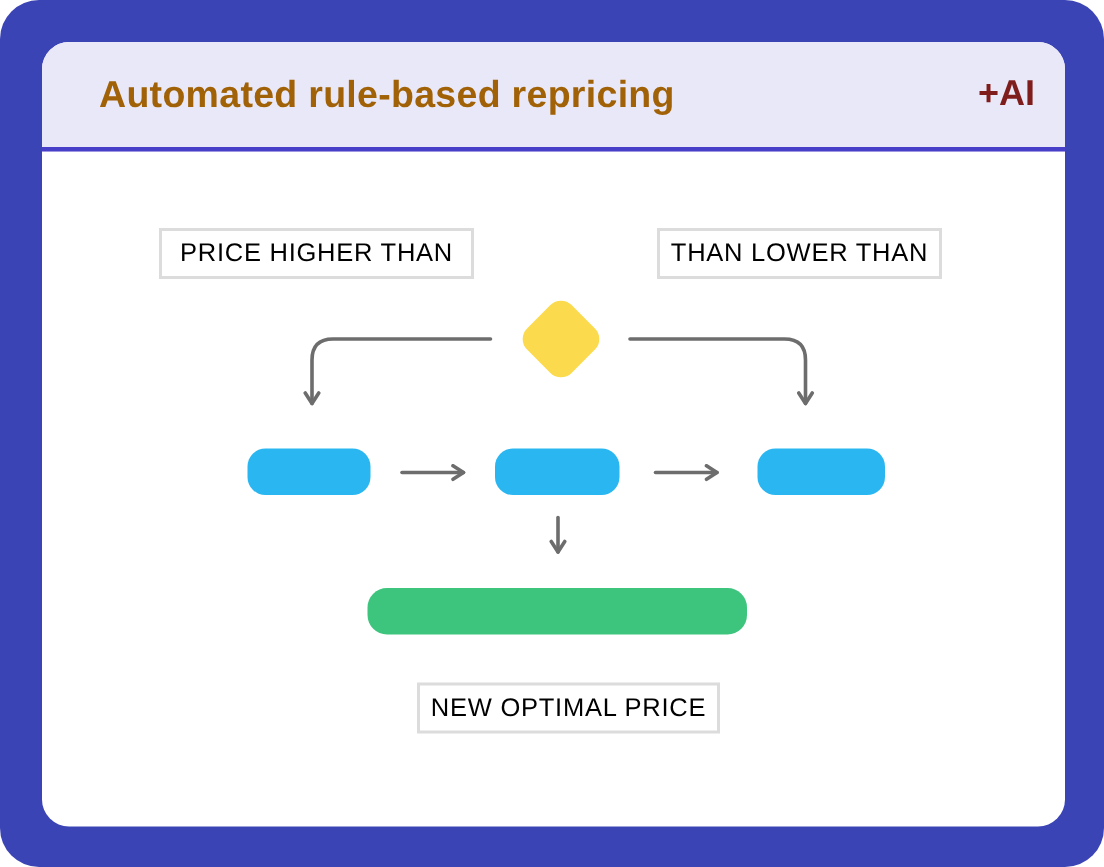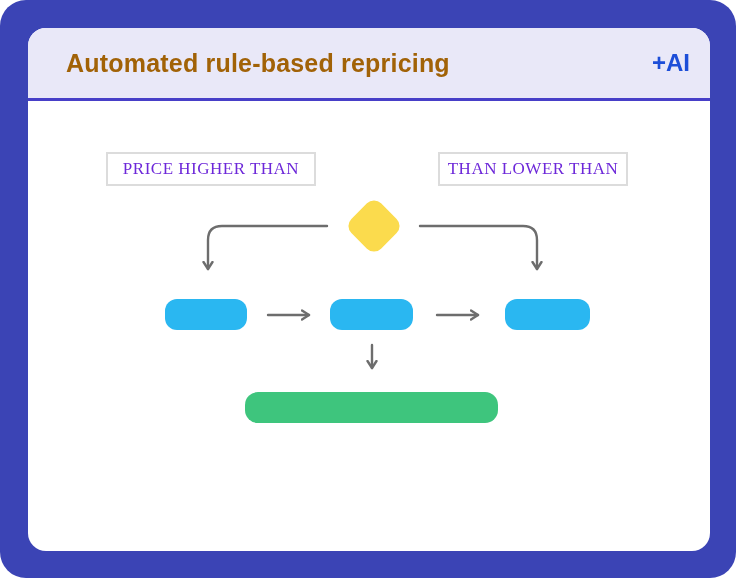--- a/index.html
+++ b/index.html
@@ -33,34 +33,34 @@
   }
   .card-title{
     font-size:25px;
     font-weight:bold;
     color:#a16207;
     letter-spacing:0.2px;
   }
   .ai-badge{
     font-size:24px;
     font-weight:600;
-    color:#1d4ed8;
+    color:#7f1d1d;
   }
 
   .diagram{
     position:absolute;
     inset:0;
   }
   .tag{
     position:absolute;
     height:34px;
     background:#ffffff;
     border:2px solid #DCDCDC;
-    color:#6d28d9;
-    font-family:Liberation Serif, serif;
+    color:#000000;
+    font-family:Liberation Sans, sans-serif;
     font-size:17px;
     letter-spacing:0.5px;
     display:flex;
     align-items:center;
     justify-content:center;
     white-space:nowrap;
   }
   .tag-price  { left:78px;  top:124px; width:210px; }
   .tag-stock  { left:410px; top:124px; width:190px; }
   .tag-result { left:250px; top:427px; width:202px; }
@@ -139,16 +139,17 @@
       <div class="tag tag-stock">THAN LOWER THAN</div>
 
       <div class="diamond"></div>
 
       <div class="node node-left"></div>
       <div class="node node-center"></div>
       <div class="node node-right"></div>
 
       <div class="result-bar"></div>
 
+      <div class="tag tag-result">NEW OPTIMAL PRICE</div>
     </div>
 
   </div>
 </div>
 
 </body></html>

